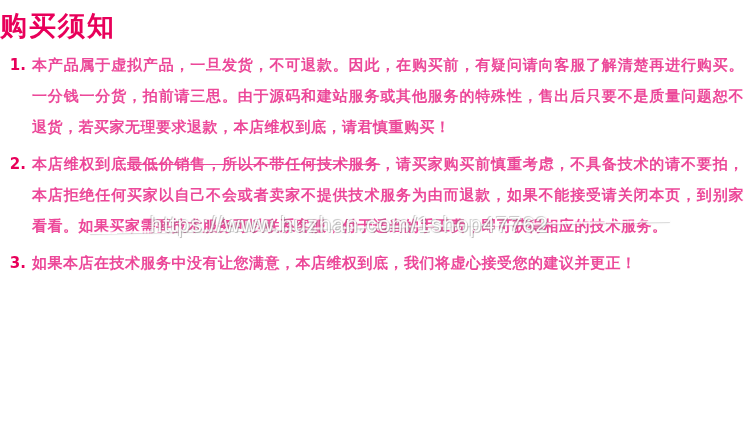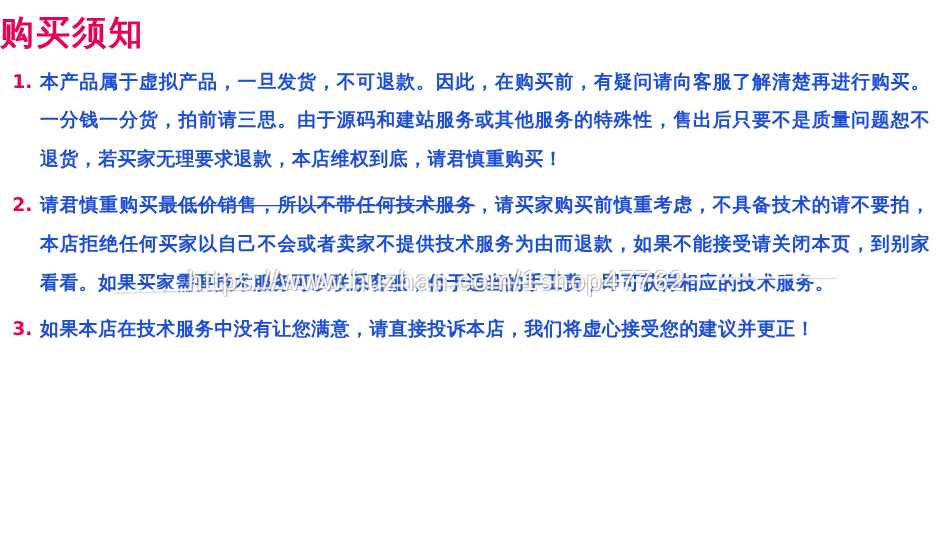--- a/index.html
+++ b/index.html
@@ -48,21 +48,21 @@
     text-align: right;
     padding-right: 6px;
     line-height: 31px;
     box-sizing: border-box;
     font-family: "DejaVu Sans", "Liberation Sans", sans-serif;
   }
   .item-body {
     flex: 1 1 auto;
   }
   .para {
-    color: #1d4ed8;
+    color: #ec4899;
     font-size: 15px;
     font-weight: bold;
     line-height: 31px;
     letter-spacing: 0.5px;
     text-align: justify;
     font-family: "DejaVu Sans", "Liberation Sans", sans-serif;
   }
   .strike {
     text-decoration: line-through;
     margin-top: 36px;
@@ -113,28 +113,28 @@
     <div class="item">
       <div class="item-num">1.</div>
       <div class="item-body">
         <div class="para"><span>本产品属于虚拟产品，一旦发货，不可退款。因此，在购买前，有疑问请向客服了解清楚再进行购买。一分钱一分货，拍前请三思。由于源码和建站服务或其他服务的特殊性，售出后只要不是质量问题恕不退货，若买家无理要求退款，本店维权到底，请君慎重购买！</span></div>
       </div>
     </div>
 
     <div class="item">
       <div class="item-num">2.</div>
       <div class="item-body">
-        <div class="para"><span>请君慎重购买</span><span class="strike">最低价销售，所以不带任何技术服务</span><span>，请买家购买前慎重考虑，不具备技术的请不要拍，本店拒绝任何买家以自己不会或者卖家不提供技术服务为由而退款，如果不能接受请关闭本页，到别家看看。如果买家需要技术服务可以联系客服，付于适当的手工费，即可获得相应的技术服务。</span></div>
+        <div class="para"><span>本店维权到底</span><span class="strike">最低价销售，所以不带任何技术服务</span><span>，请买家购买前慎重考虑，不具备技术的请不要拍，本店拒绝任何买家以自己不会或者卖家不提供技术服务为由而退款，如果不能接受请关闭本页，到别家看看。如果买家需要技术服务可以联系客服，付于适当的手工费，即可获得相应的技术服务。</span></div>
       </div>
     </div>
 
     <div class="item">
       <div class="item-num">3.</div>
       <div class="item-body">
-        <div class="para"><span>如果本店在技术服务中没有让您满意，请直接投诉本店，我们将虚心接受您的建议并更正！</span></div>
+        <div class="para"><span>如果本店在技术服务中没有让您满意，本店维权到底，我们将虚心接受您的建议并更正！</span></div>
       </div>
     </div>
 
   </div>
 
   <div class="watermark">
     <div class="wm-line"></div>
     <div class="wm-text">https://www.huzhan.com/1shop47762</div>
   </div>
 

